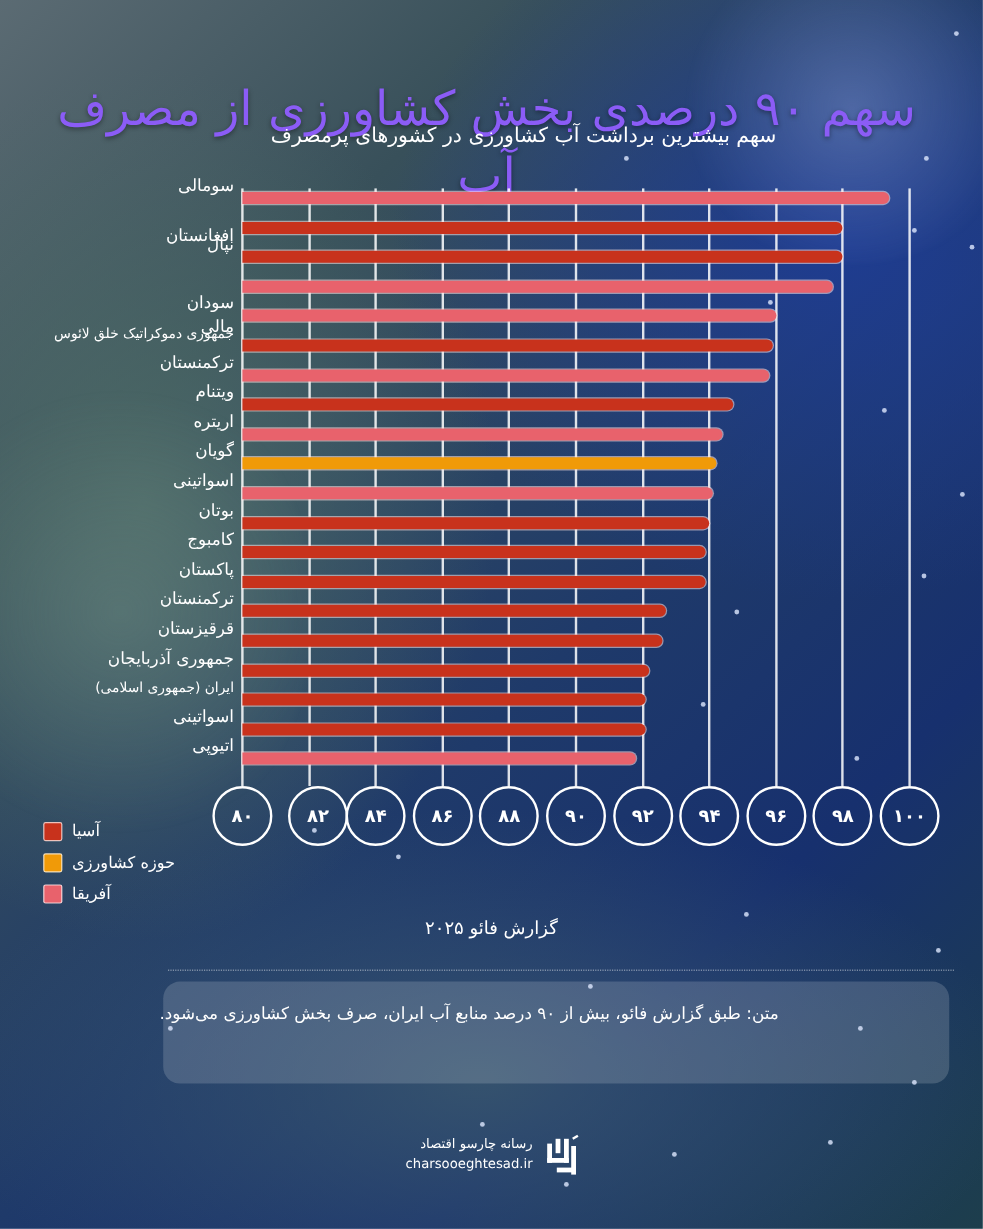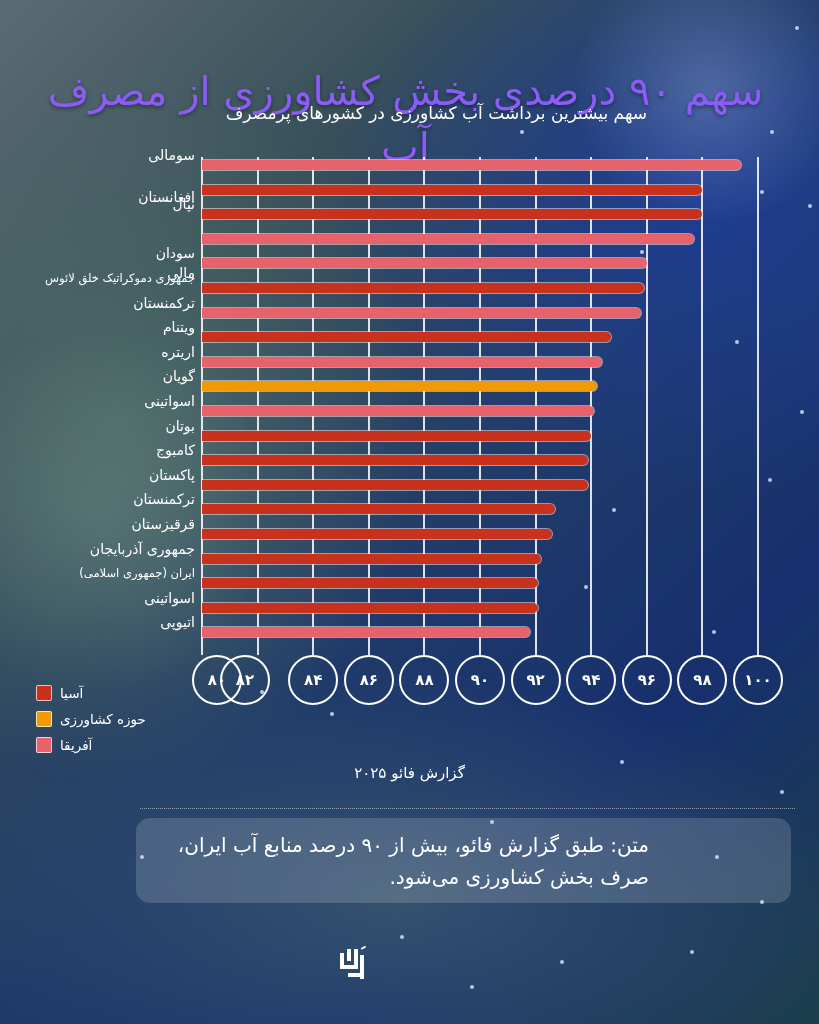--- a/index.html
+++ b/index.html
@@ -19,39 +19,39 @@
   .bar{position:absolute;left:202px;height:10px;border-radius:0 6px 6px 0;box-shadow:0 0 0 1px rgba(255,230,230,.55);}
   .grid{position:absolute;top:157px;width:2px;background:rgba(255,255,255,.85);}
   .tick{position:absolute;top:655px;width:50px;height:50px;border:2px solid #fff;border-radius:50%;box-sizing:border-box;display:flex;align-items:center;justify-content:center;font-weight:bold;font-size:15px;color:#fff;}
   .legend{position:absolute;left:36px;top:680px;}
   .legend-item{display:flex;align-items:center;gap:8px;height:26px;}
   .swatch{width:14px;height:14px;border-radius:2px;border:1.5px solid rgba(255,255,255,.7);}
   .legend-text{font-size:13.5px;direction:rtl;}
   .source{position:absolute;top:764px;left:0;width:819px;text-align:center;direction:rtl;font-size:15px;padding-left:0;}
   .divider{position:absolute;top:808px;left:140px;width:655px;border-top:1px dotted rgba(255,255,255,.5);}
   .note-box{position:absolute;top:818px;left:136px;width:655px;height:85px;border-radius:14px;background:rgba(255,255,255,.16);}
-  .note{position:absolute;top:829px;right:170px;width:520px;direction:rtl;text-align:right;font-size:20px;line-height:32px;}
+  .note{position:absolute;top:829px;right:170px;width:520px;direction:rtl;text-align:right;font-size:14px;line-height:32px;}
   .brand{position:absolute;top:945px;left:338px;display:flex;align-items:center;gap:10px;}
   .brand-text{text-align:right;font-size:11px;line-height:16px;}
   .logo{width:30px;height:34px;position:relative;}
 </style>
 </head>
 <body>
 
 <div class="glow" style="left:-60px;top:300px;width:320px;height:420px;background:radial-gradient(circle,rgba(120,150,140,.35),rgba(0,0,0,0) 70%);"></div>
 <div class="glow" style="left:560px;top:-40px;width:300px;height:260px;background:radial-gradient(circle,rgba(160,180,230,.35),rgba(0,0,0,0) 70%);"></div>
 
 <h1 class="title">سهم ۹۰ درصدی بخش کشاورزی از مصرف آب</h1>
 <div class="subtitle">سهم بیشترین برداشت آب کشاورزی در کشورهای پرمصرف</div>
 
 <div class="chart" id="chart">
     <div class="grid" style="left: 201px; height: 498px;"></div>
-    <div class="tick" style="left: 192px;">۸۰</div>
+    <div class="tick" style="left: 177px;">۸۰</div>
     <div class="grid" style="left: 256.6px; height: 498px;"></div>
-    <div class="tick" style="left: 220px;">۸۲</div>
+    <div class="tick" style="left: 240px;">۸۲</div>
     <div class="grid" style="left: 312.2px; height: 498px;"></div>
     <div class="tick" style="left: 288.2px;">۸۴</div>
     <div class="grid" style="left: 367.8px; height: 498px;"></div>
     <div class="tick" style="left: 343.8px;">۸۶</div>
     <div class="grid" style="left: 423.4px; height: 498px;"></div>
     <div class="tick" style="left: 399.4px;">۸۸</div>
     <div class="grid" style="left: 479px; height: 498px;"></div>
     <div class="tick" style="left: 455px;">۹۰</div>
     <div class="grid" style="left: 534.6px; height: 498px;"></div>
     <div class="tick" style="left: 510.6px;">۹۲</div>
@@ -119,20 +119,24 @@
       <div class="legend-text">آفریقا</div>
     </div>
   </div>
 
 <div class="source">گزارش فائو ۲۰۲۵</div>
 <div class="divider"></div>
 <div class="note-box"></div>
 <div class="note">متن: طبق گزارش فائو، بیش از ۹۰ درصد منابع آب ایران، صرف بخش کشاورزی می‌شود.</div>
 
 <div class="brand">
+  <div class="brand-text">
+    <div style="direction:rtl;">رسانه چارسو اقتصاد</div>
+    <div>charsooeghtesad.ir</div>
+  </div>
   <div class="logo">
     <svg width="30" height="34" viewBox="0 0 30 34">
       <rect x="2" y="8" width="4" height="16" fill="#fff"></rect>
       <rect x="2" y="20" width="18" height="4" fill="#fff"></rect>
       <rect x="16" y="4" width="4" height="20" fill="#fff"></rect>
       <rect x="9" y="4" width="4" height="12" fill="#fff"></rect>
       <rect x="22" y="10" width="4" height="24" fill="#fff"></rect>
       <rect x="10" y="28" width="16" height="4" fill="#fff"></rect>
       <rect x="23" y="2" width="5" height="2" fill="#fff" transform="rotate(-30 25 3)"></rect>
     </svg>

